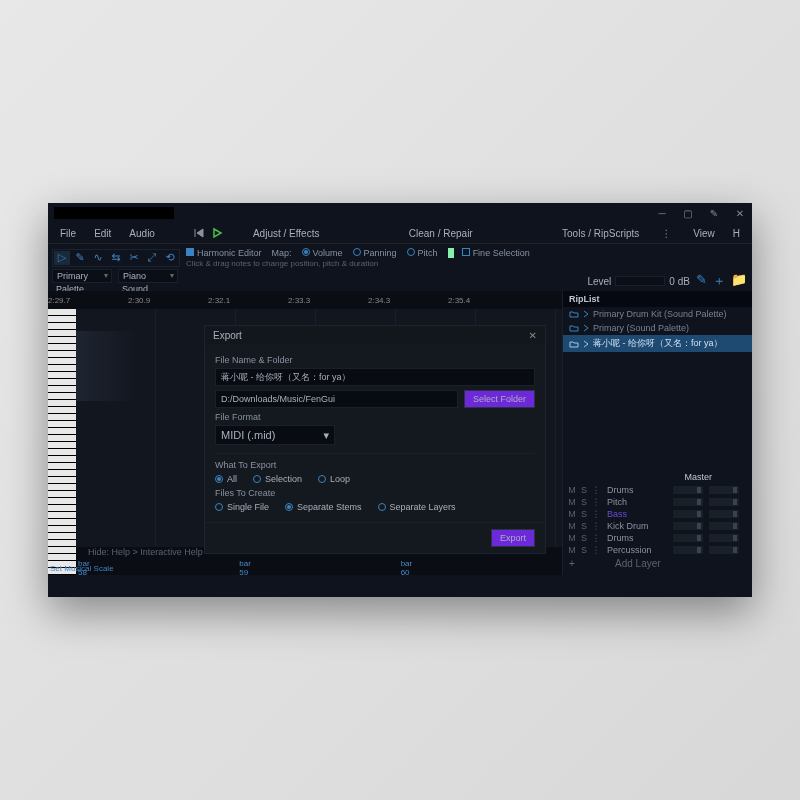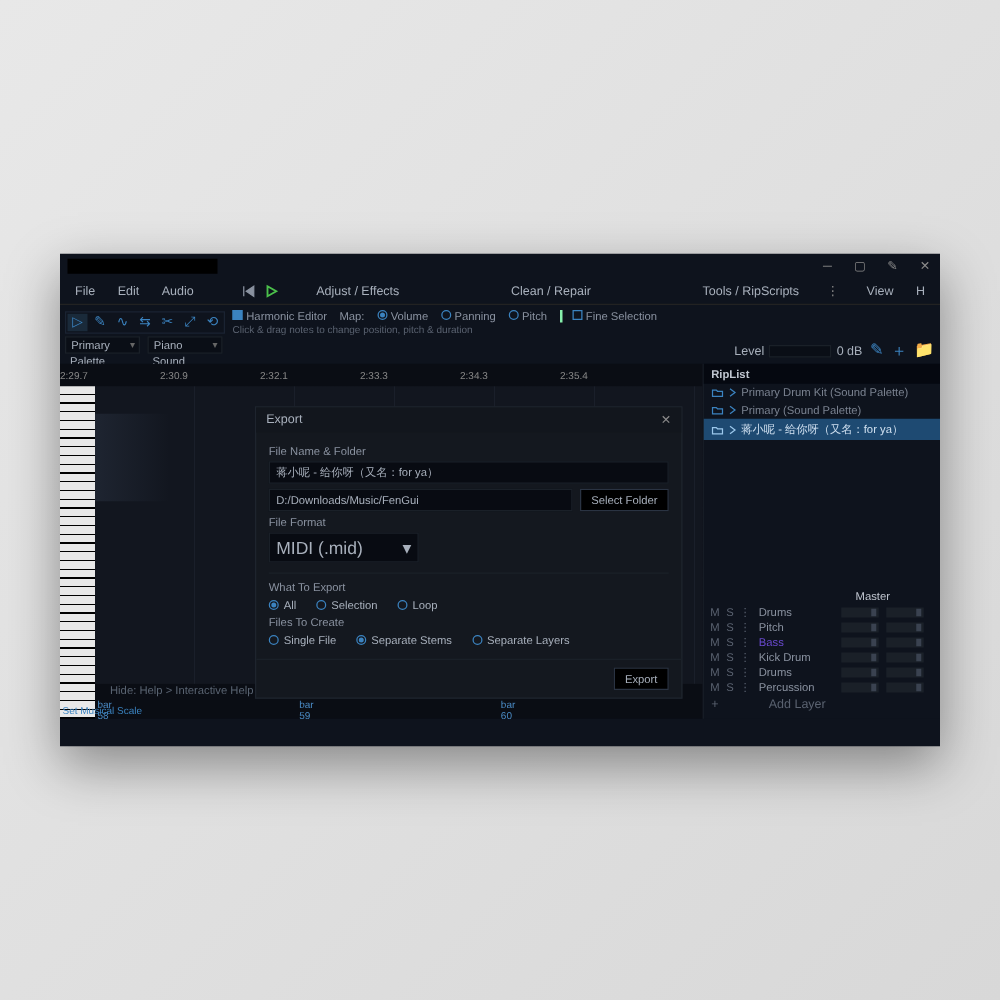--- a/index.html
+++ b/index.html
@@ -60,22 +60,22 @@
 .fader::after { content:''; position:absolute; right:2px; top:1px; width:4px; height:6px; background:#3a4250; }
 .add-layer { color:#5a6270; display:flex; align-items:center; gap:6px; padding:2px 0; }
 
 .export-dialog { position:absolute; left:156px; top:122px; width:342px; background:#14181f; border:1px solid #1e242e; z-index:10; font-size:9px; }
 .dlg-header { display:flex; justify-content:space-between; padding:4px 8px; background:#12161d; font-size:10px; }
 .dlg-close { cursor:pointer; color:#888; }
 .dlg-body { padding:6px 10px; }
 .dlg-label { color:#8a92a0; margin:4px 0 3px; }
 .dlg-input { background:#080b12; border:1px solid #1a2028; padding:3px 5px; color:#a8b0bc; width:100%; font-size:9px; }
 .dlg-row { display:flex; gap:6px; margin-bottom:4px; }
-.dlg-btn { background:#000000; border:1px solid #2a3342; padding:3px 8px; color:#a8b0bc; cursor:pointer; font-size:9px; }
-.dlg-select { background:#080b12; border:1px solid #1a2028; padding:3px 5px; color:#a8b0bc; width:120px; font-size:14px; position:relative; }
+.dlg-btn { background:#6d28d9; border:1px solid #2a3342; padding:3px 8px; color:#a8b0bc; cursor:pointer; font-size:9px; }
+.dlg-select { background:#080b12; border:1px solid #1a2028; padding:3px 5px; color:#a8b0bc; width:120px; font-size:11px; position:relative; }
 .dlg-select::after { content:'▾'; position:absolute; right:5px; }
 .radio-row { display:flex; gap:16px; margin:4px 0; }
 .radio-opt { display:flex; align-items:center; gap:4px; cursor:pointer; }
 .dlg-footer { text-align:right; padding:6px 10px; border-top:1px solid #1a2028; }
 .dots-menu { color:#888; cursor:pointer; padding:0 4px; }
 .hint-sub { font-size:8px; color:#5a6270; }
 </style>
 </head>
 <body>
 
@@ -137,21 +137,21 @@
             <span>Volume</span>
           </div>
         <div class="sub-chk">
             <span class="radio-dot"></span>
             <span>Panning</span>
           </div>
         <div class="sub-chk">
             <span class="radio-dot"></span>
             <span>Pitch</span>
           </div>
-        <div class="sub-chk" style="border-left:2px solid #86efac; padding-left:8px;">
+        <div class="sub-chk" style="border-left:6px solid #86efac; padding-left:8px;">
             <span class="chk-box"></span>
             <span>Fine Selection</span>
           </div>
       </div>
       <div class="hint-sub">Click &amp; drag notes to change position, pitch &amp; duration</div>
     </div>
   </div>
 
   <div class="toolbar3">
     <div style="display:flex; flex-direction:column; gap:1px;">

